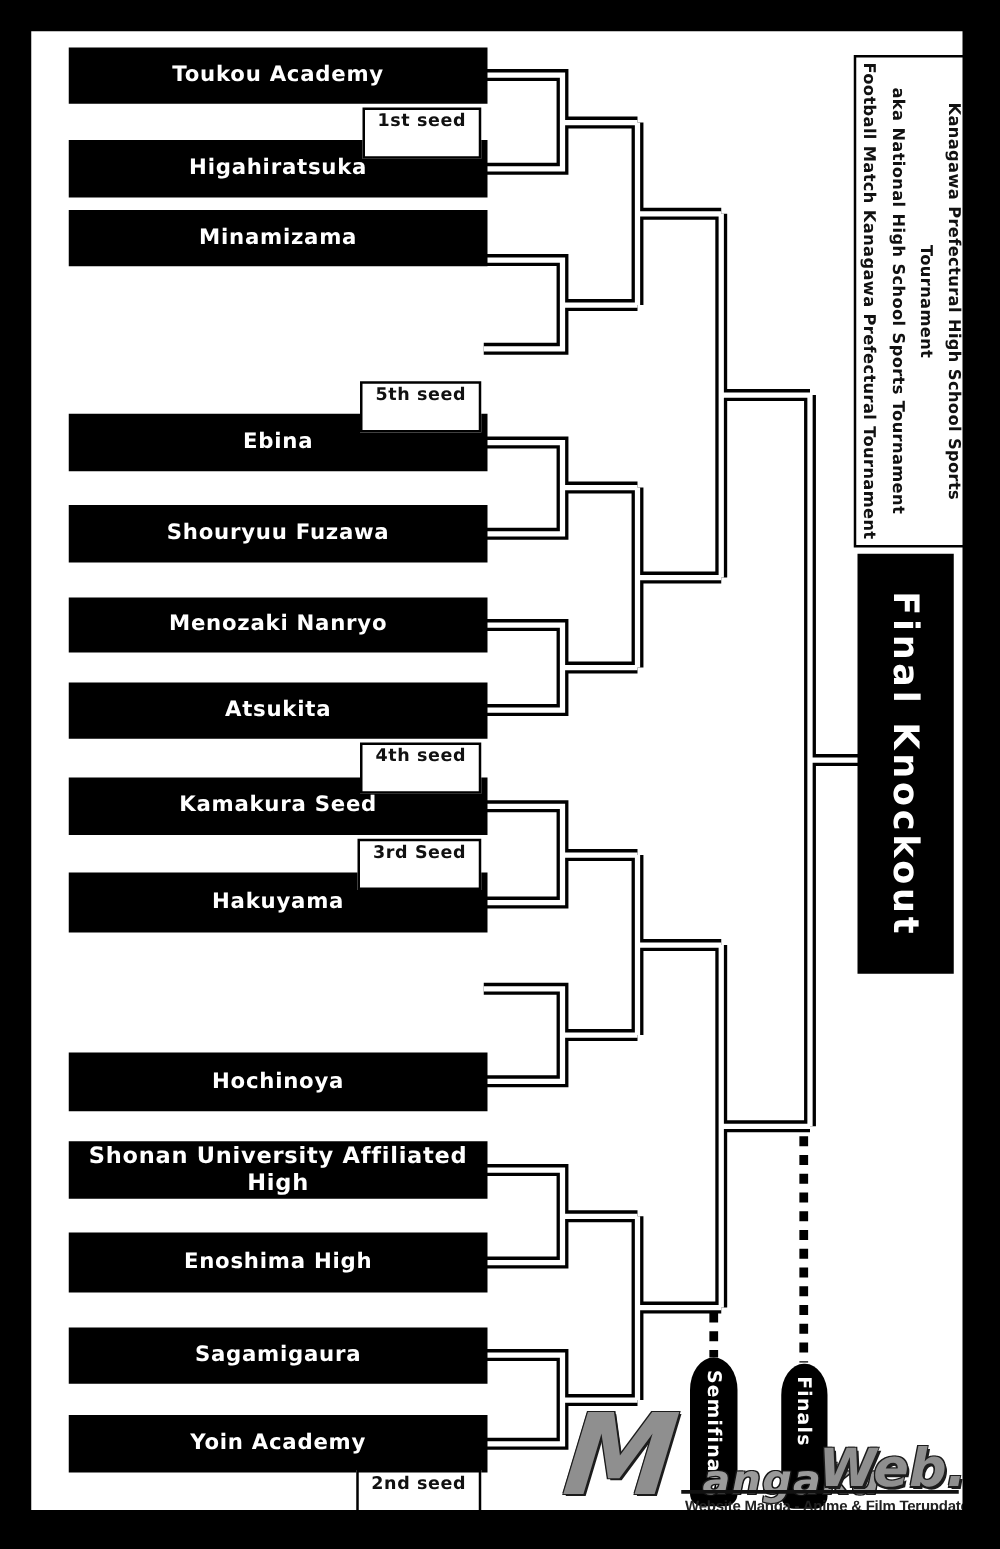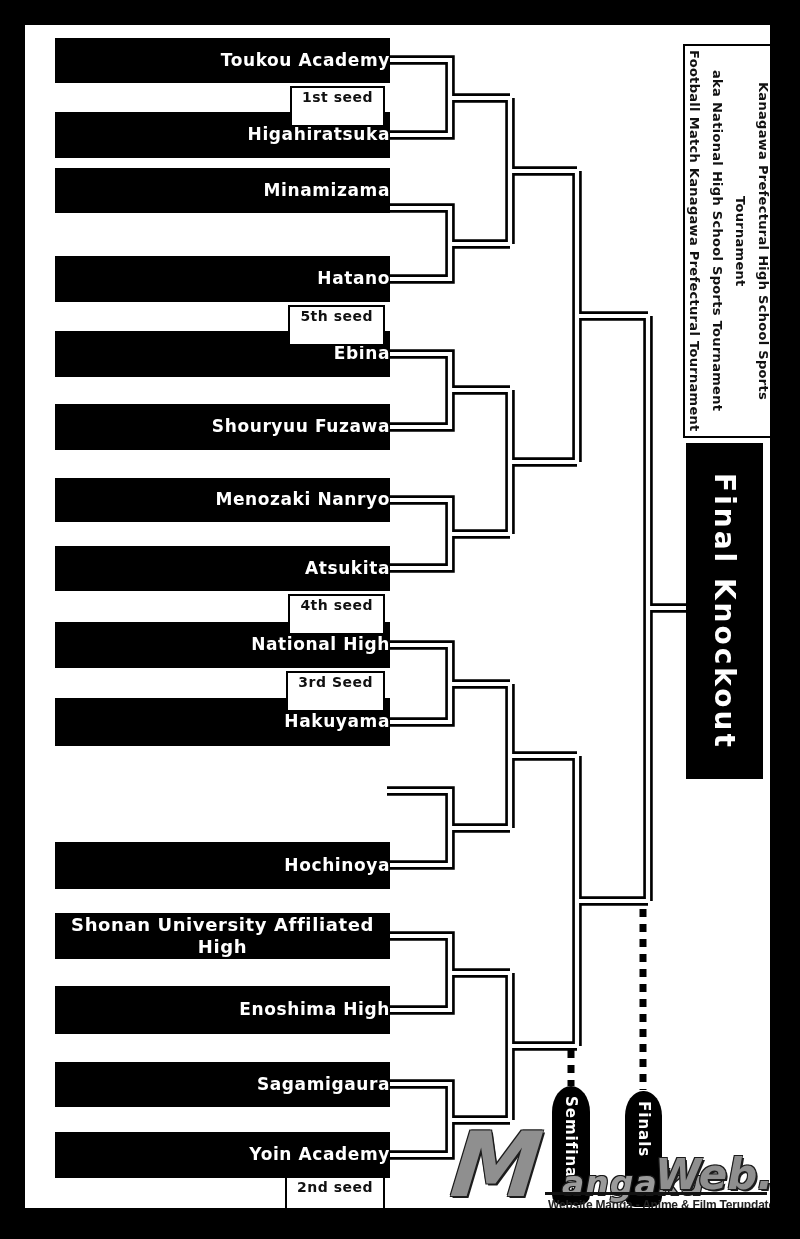--- a/index.html
+++ b/index.html
@@ -11,21 +11,21 @@
   .frame.top{left:0;top:0;width:800px;height:25px;}
   .frame.left{left:0;top:0;width:25px;height:1239px;}
   .frame.right{left:770px;top:0;width:30px;height:1239px;}
   .frame.bottom{left:0;top:1208px;width:800px;height:31px;}
 
   
   #bracket-svg{position:absolute;left:0;top:0;z-index:1;}
 
   
   .team-bar{position:absolute;left:55px;width:335px;background:#000;color:#fff;
-    display:flex;align-items:center;justify-content:flex-end;text-align:center;z-index:2;}
+    display:flex;align-items:center;justify-content:center;text-align:center;z-index:2;}
   .team-bar span{font-size:17px;font-weight:bold;letter-spacing:.6px;line-height:1.25;}
   .team-bar.small span{font-size:18px;}
   .team-bar.wrap span{font-size:15px;display:block;width:300px;}
 
   
   .seed-box{position:absolute;right:415px;background:#fff;border:2px solid #000;color:#111;
     font-size:14px;font-weight:bold;padding:1px 10px 20px;letter-spacing:.5px;z-index:2;white-space:nowrap;}
 
   
   .title-box{position:absolute;left:683px;top:44px;width:86px;height:390px;border:2px solid #000;
@@ -103,37 +103,34 @@
 
   <div class="team-bar" style="top:38px;height:45px">
       <span>Toukou Academy</span>
     </div>
   <div class="team-bar" style="top:112px;height:46px">
       <span>Higahiratsuka</span>
     </div>
   <div class="team-bar" style="top:168px;height:45px">
       <span>Minamizama</span>
     </div>
-  <div class="team-bar" style="top:256px;height:46px">
-      <span>Hatano</span>
-    </div>
   <div class="team-bar" style="top:404px;height:46px">
       <span>Shouryuu Fuzawa</span>
     </div>
   <div class="team-bar" style="top:331px;height:46px">
       <span>Ebina</span>
     </div>
   <div class="team-bar" style="top:478px;height:44px">
       <span>Menozaki Nanryo</span>
     </div>
   <div class="team-bar" style="top:546px;height:45px">
       <span>Atsukita</span>
     </div>
   <div class="team-bar" style="top:622px;height:46px">
-      <span>National High</span>
+      <span>Kamakura Seed</span>
     </div>
   <div class="team-bar" style="top:698px;height:48px">
       <span>Hakuyama</span>
     </div>
   <div class="team-bar" style="top:842px;height:47px">
       <span>Hochinoya</span>
     </div>
   <div class="team-bar small" style="top:913px;height:46px">
       <span>Shonan University Affiliated High</span>
     </div>

